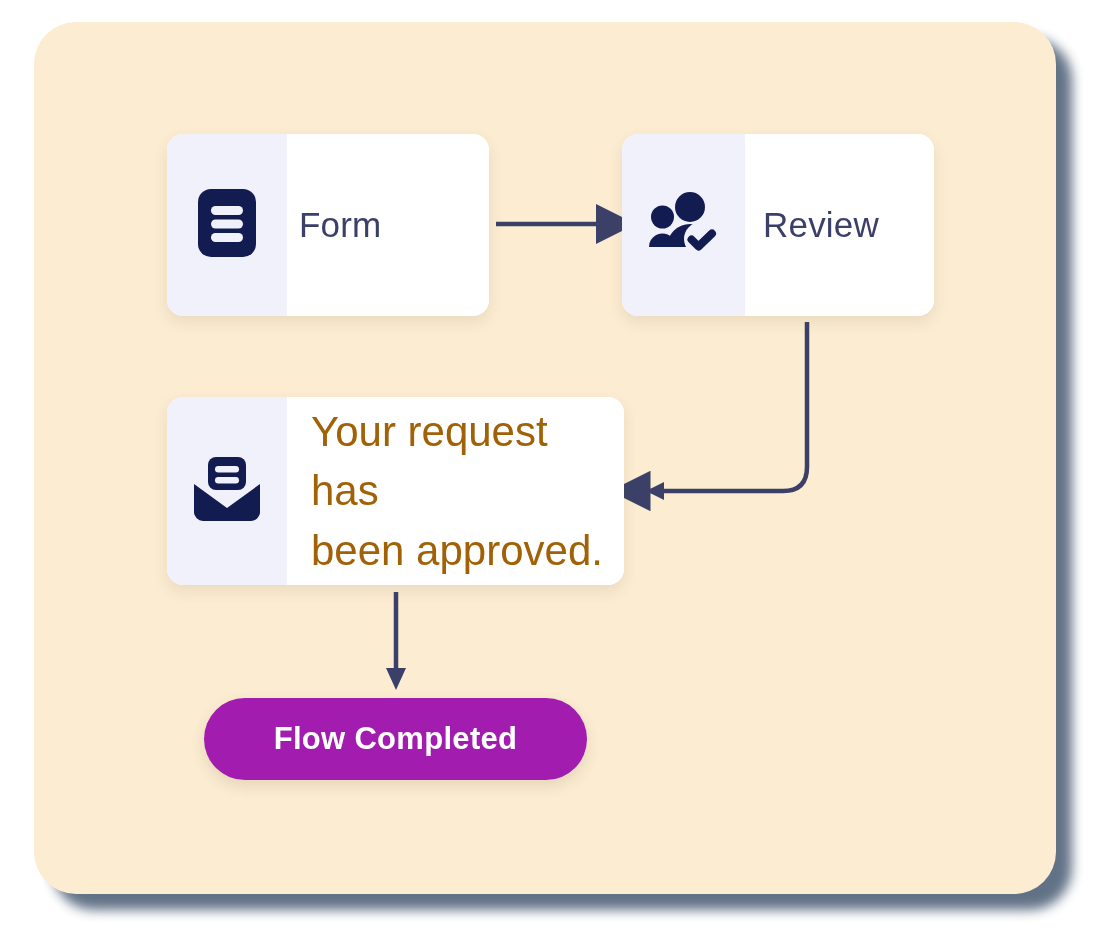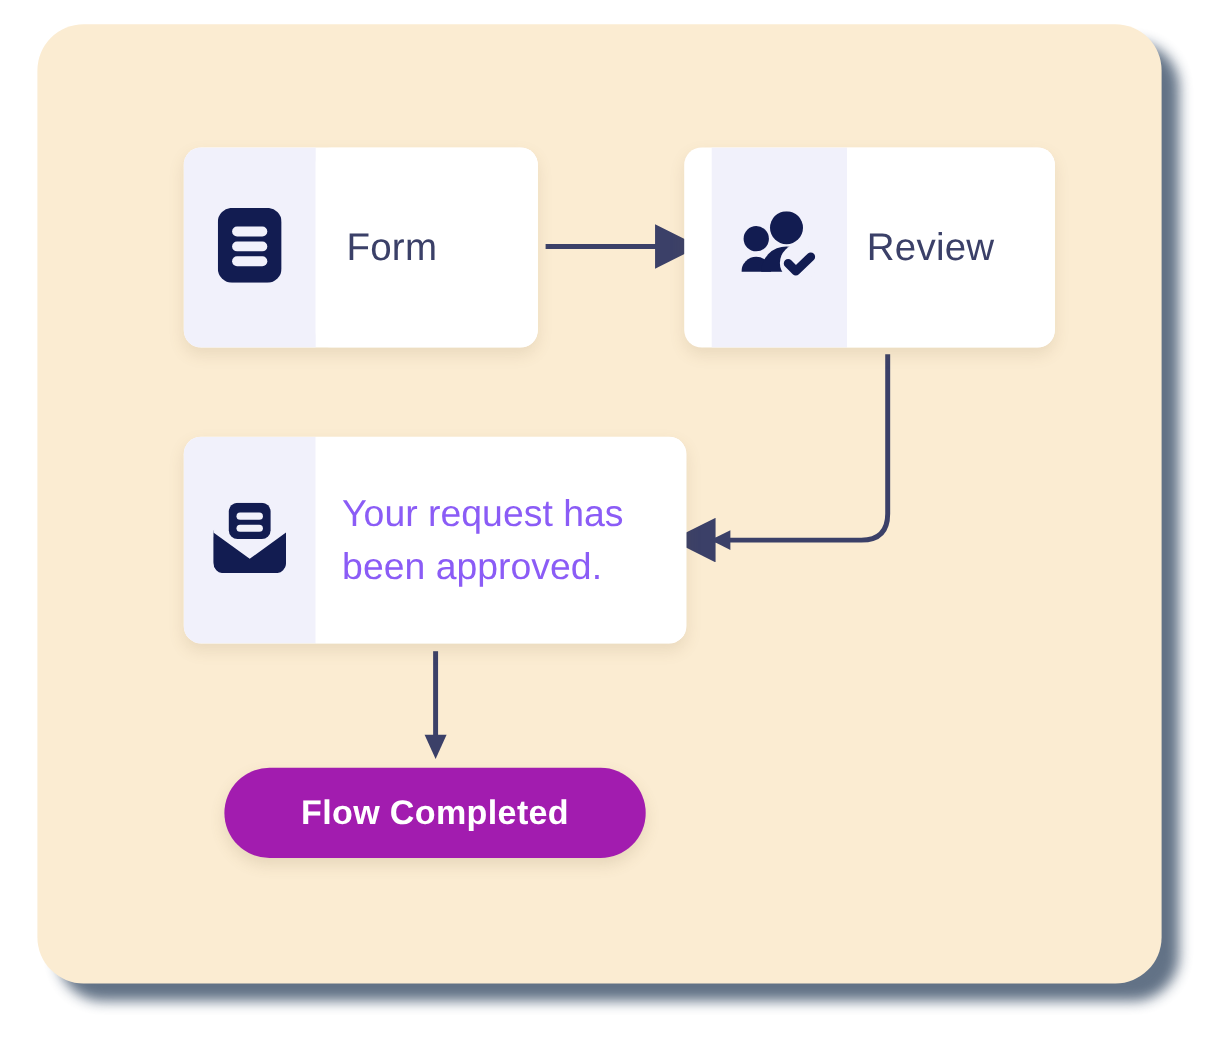--- a/index.html
+++ b/index.html
@@ -69,41 +69,40 @@
     align-items: center;
     flex: 1 1 auto;
   }
   .card-label {
     color: #3b4068;
     font-size: 35px;
     letter-spacing: 0.2px;
     white-space: nowrap;
   }
   .card-message {
-    color: #8b5cf6;
-    font-size: 34px;
+    color: #a16207;
+    font-size: 42px;
     line-height: 1.42;
     padding-right: 14px;
   }
 
   #card-form {
     left: 167px;
     top: 134px;
     width: 322px;
     height: 182px;
   }
   #card-form .card-icon-pane { width: 120px; }
-  #card-form .card-body { padding-left: 28px; border-radius: 14px; }
+  #card-form .card-body { padding-left: 12px; border-radius: 14px; }
 
   #card-review {
     left: 622px;
     top: 134px;
     width: 312px;
     height: 182px;
-    padding-left: 25px;
   }
   #card-review .card-icon-pane { width: 123px; }
   #card-review .card-body { padding-left: 18px; }
 
   #card-message {
     left: 167px;
     top: 397px;
     width: 457px;
     height: 188px;
   }

